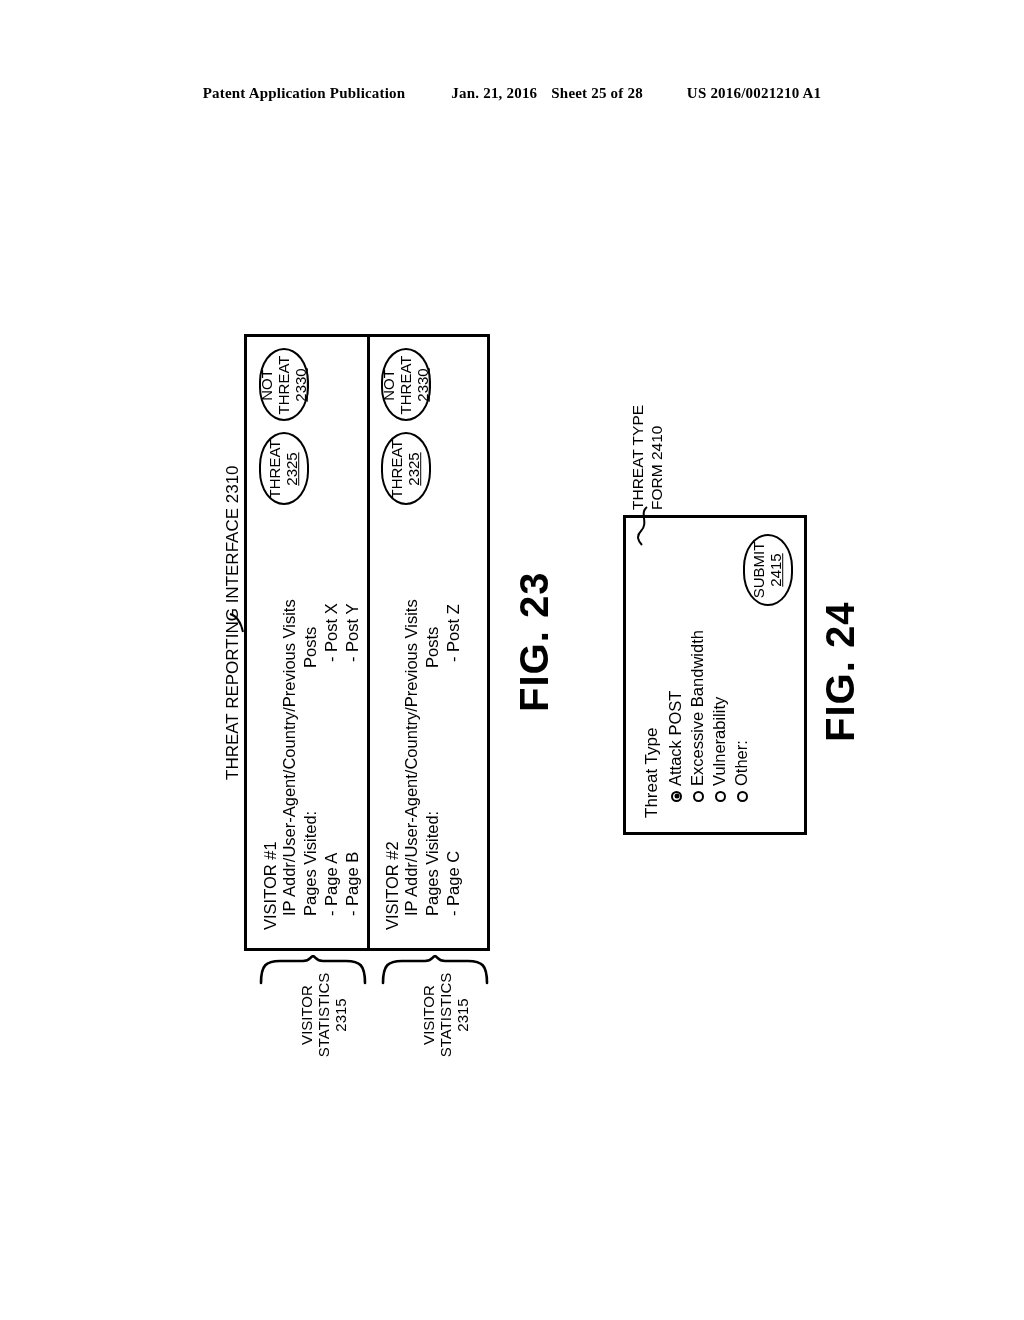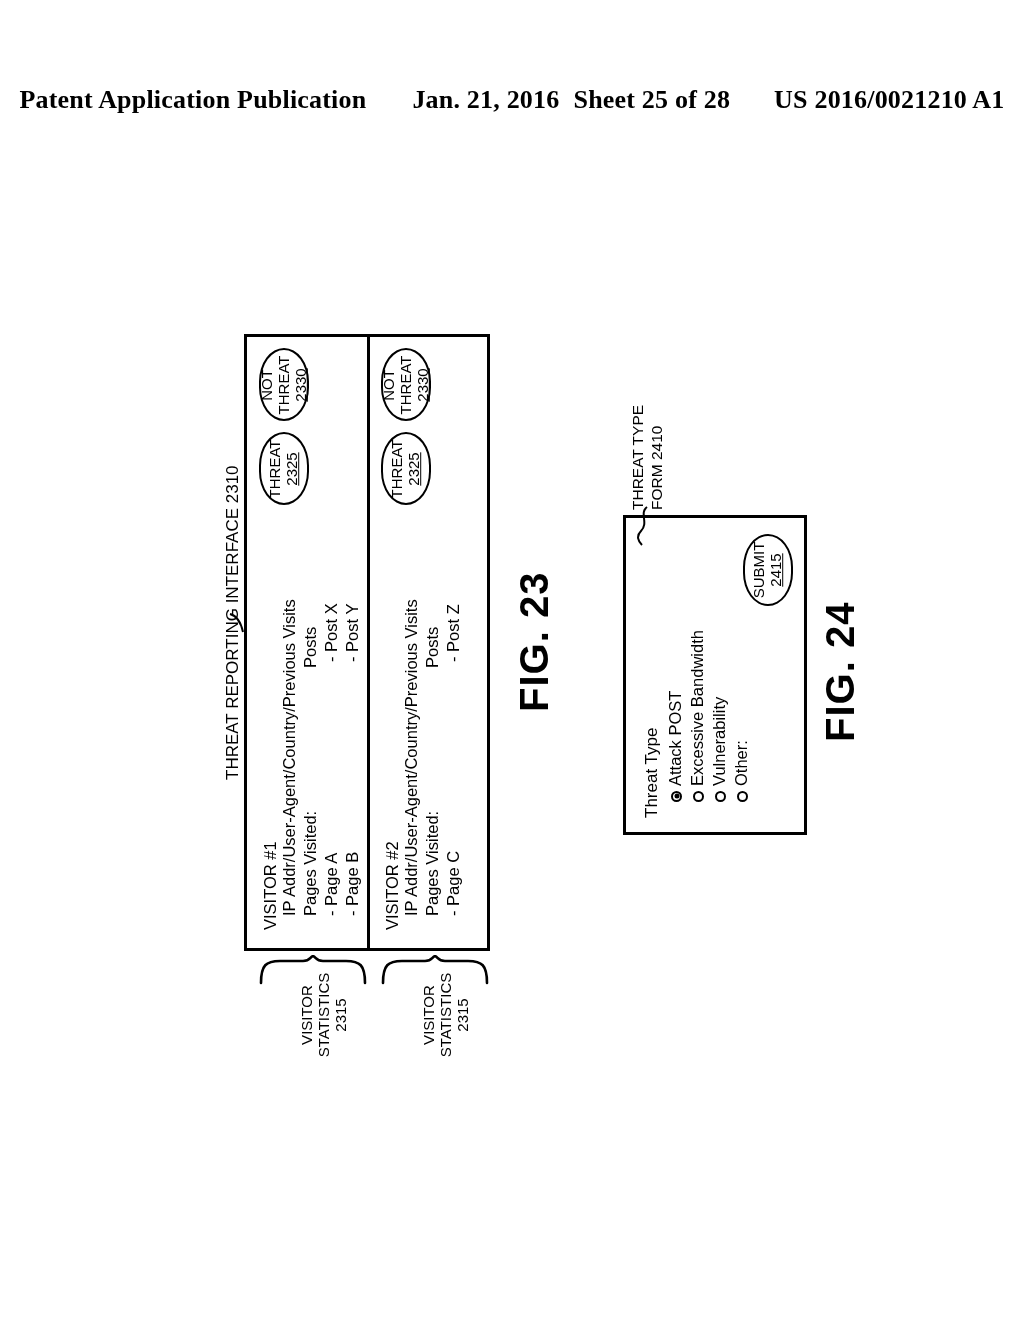--- a/index.html
+++ b/index.html
@@ -18,21 +18,21 @@
 
   
   #page-header {
     position: absolute;
     top: 85px;
     left: 0;
     width: 1024px;
     text-align: center;
     font-family: "Liberation Serif", serif;
     font-weight: bold;
-    font-size: 26px;
+    font-size: 15px;
     letter-spacing: 0.2px;
     white-space: nowrap;
   }
   #page-header .hdr-seg { display: inline-block; }
   #page-header .gap-a { display: inline-block; width: 46px; }
   #page-header .gap-b { display: inline-block; width: 14px; }
   #page-header .gap-c { display: inline-block; width: 44px; }
 
   
   .rot {

